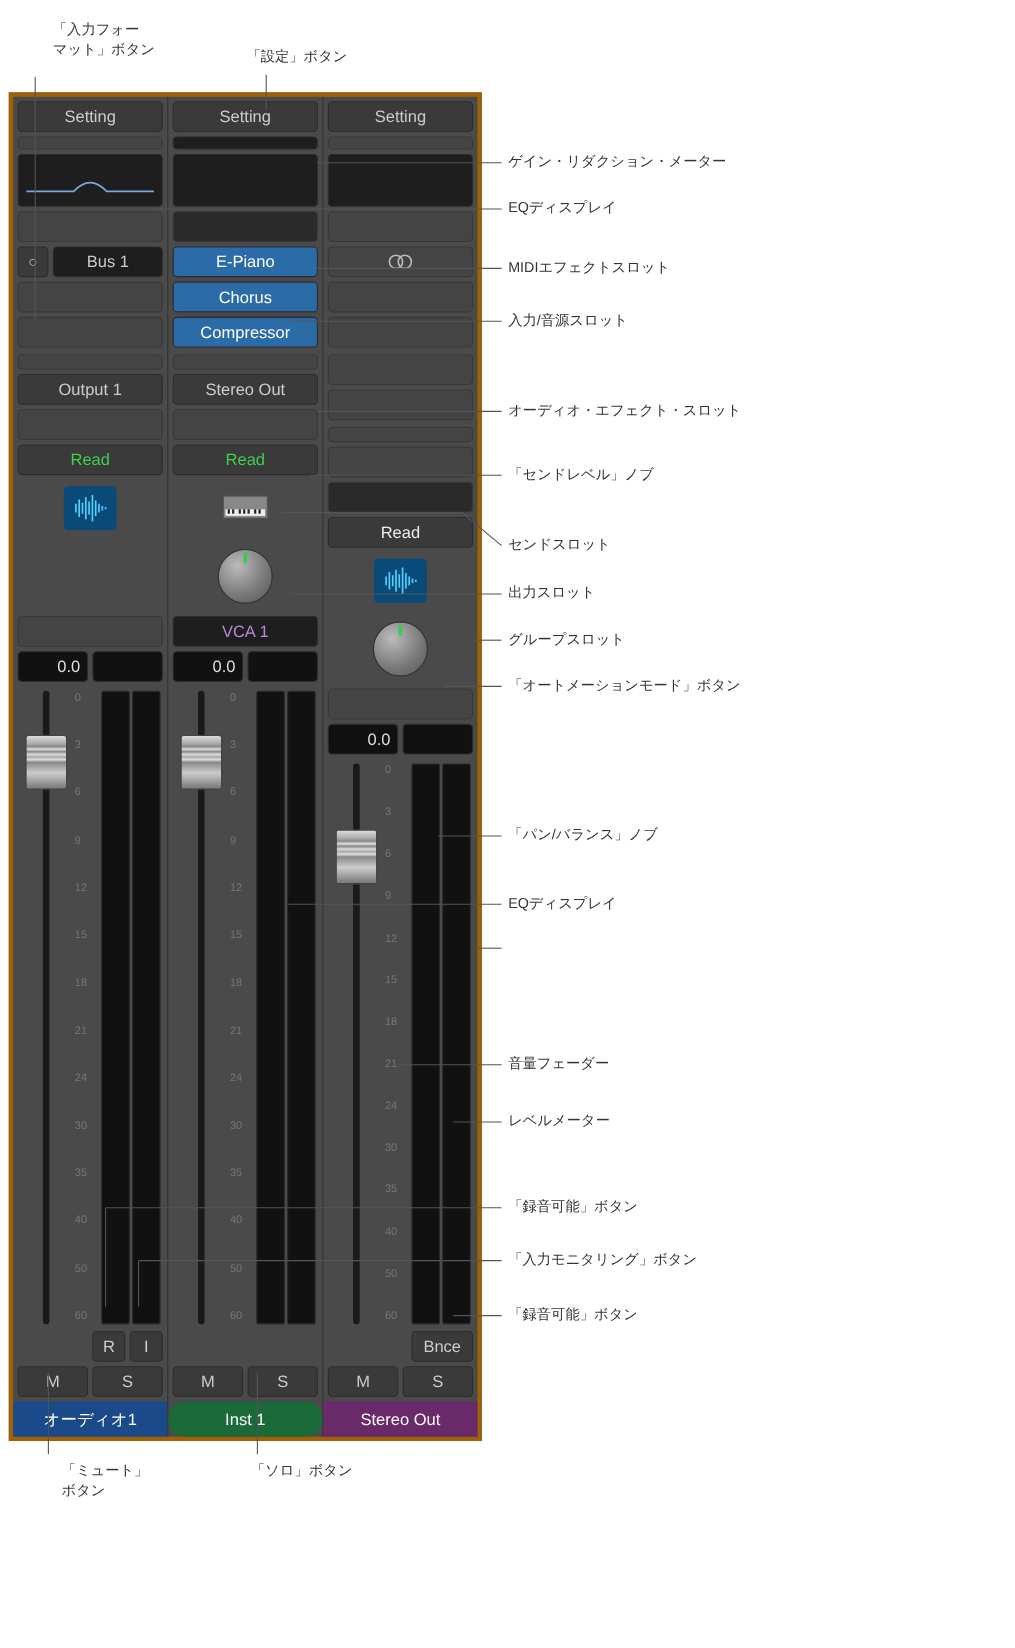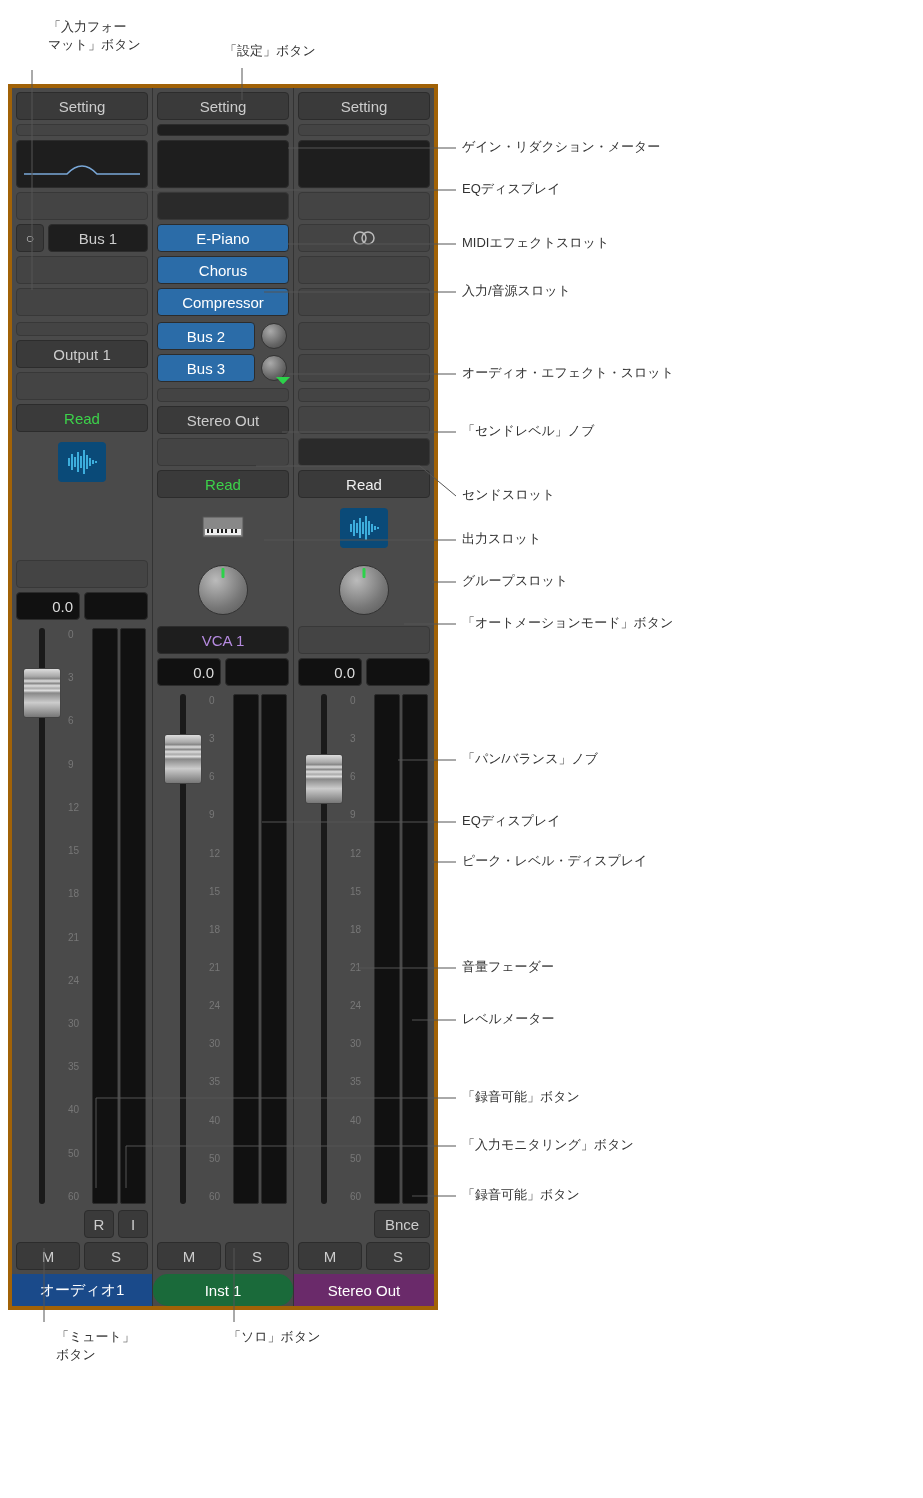--- a/index.html
+++ b/index.html
@@ -244,34 +244,20 @@
         <div class="slot tiny dark"></div>
         <div class="slot tall dark"></div>
         <div class="slot empty dark"></div>
         <div class="row">
           <div class="slot blue" style="flex:1">E-Piano</div>
         </div>
         <div style="display:flex;flex-direction:column;gap:4px;min-height:62px">
           <div class="slot blue">Chorus</div>
           <div class="slot blue">Compressor</div>
         </div>
-        <div style="display:flex;flex-direction:column;gap:4px;min-height:62px">
-          <div class="row">
-            <div class="slot blue" style="flex:1">Bus 2</div>
-            <div style="width:30px;display:flex;align-items:center;justify-content:center">
-              <div class="send-knob"></div>
-            </div>
-          </div>
-          <div class="row">
-            <div class="slot blue" style="flex:1">Bus 3</div>
-            <div style="width:30px;display:flex;align-items:center;justify-content:center">
-              <div class="send-knob on"></div>
-            </div>
-          </div>
-        </div>
         <div class="slot empty" style="height:14px"></div>
         <div class="slot">Stereo Out</div>
         <div class="slot empty"></div>
         <div class="slot green">Read</div>
         <div class="icon-box">
           <div class="icon-badge ">
             <svg width="44" height="34" viewBox="0 0 44 34">
               <rect x="2" y="6" width="40" height="20" fill="#888" stroke="#555"></rect>
               <rect x="4" y="18" width="36" height="6" fill="#eee"></rect>
               <rect x="6" y="18" width="2" height="4" fill="#222"></rect>
@@ -425,21 +411,20 @@
   <div class="annot" style="left:462px; top:234px;">MIDIエフェクトスロット</div>
   <div class="annot" style="left:462px; top:282px;">入力/音源スロット</div>
   <div class="annot" style="left:462px; top:364px;">オーディオ・エフェクト・スロット</div>
   <div class="annot" style="left:462px; top:422px;">「センドレベル」ノブ</div>
   <div class="annot" style="left:462px; top:486px;">センドスロット</div>
   <div class="annot" style="left:462px; top:530px;">出力スロット</div>
   <div class="annot" style="left:462px; top:572px;">グループスロット</div>
   <div class="annot" style="left:462px; top:614px;">「オートメーションモード」ボタン</div>
   <div class="annot" style="left:462px; top:750px;">「パン/バランス」ノブ</div>
   <div class="annot" style="left:462px; top:812px;">EQディスプレイ</div>
-  <div class="annot" style="left:462px; top:852px;">ピーク・レベル・ディスプレイ</div>
   <div class="annot" style="left:462px; top:958px;">音量フェーダー</div>
   <div class="annot" style="left:462px; top:1010px;">レベルメーター</div>
   <div class="annot" style="left:462px; top:1088px;">「録音可能」ボタン</div>
   <div class="annot" style="left:462px; top:1136px;">「入力モニタリング」ボタン</div>
   <div class="annot" style="left:462px; top:1186px;">「録音可能」ボタン</div>
   <div class="annot" style="left:56px; top:1328px; white-space:pre;">「ミュート」
 ボタン</div>
   <div class="annot" style="left:228px; top:1328px;">「ソロ」ボタン</div>
 
   <svg class="leaders" viewBox="0 0 923 1498">

